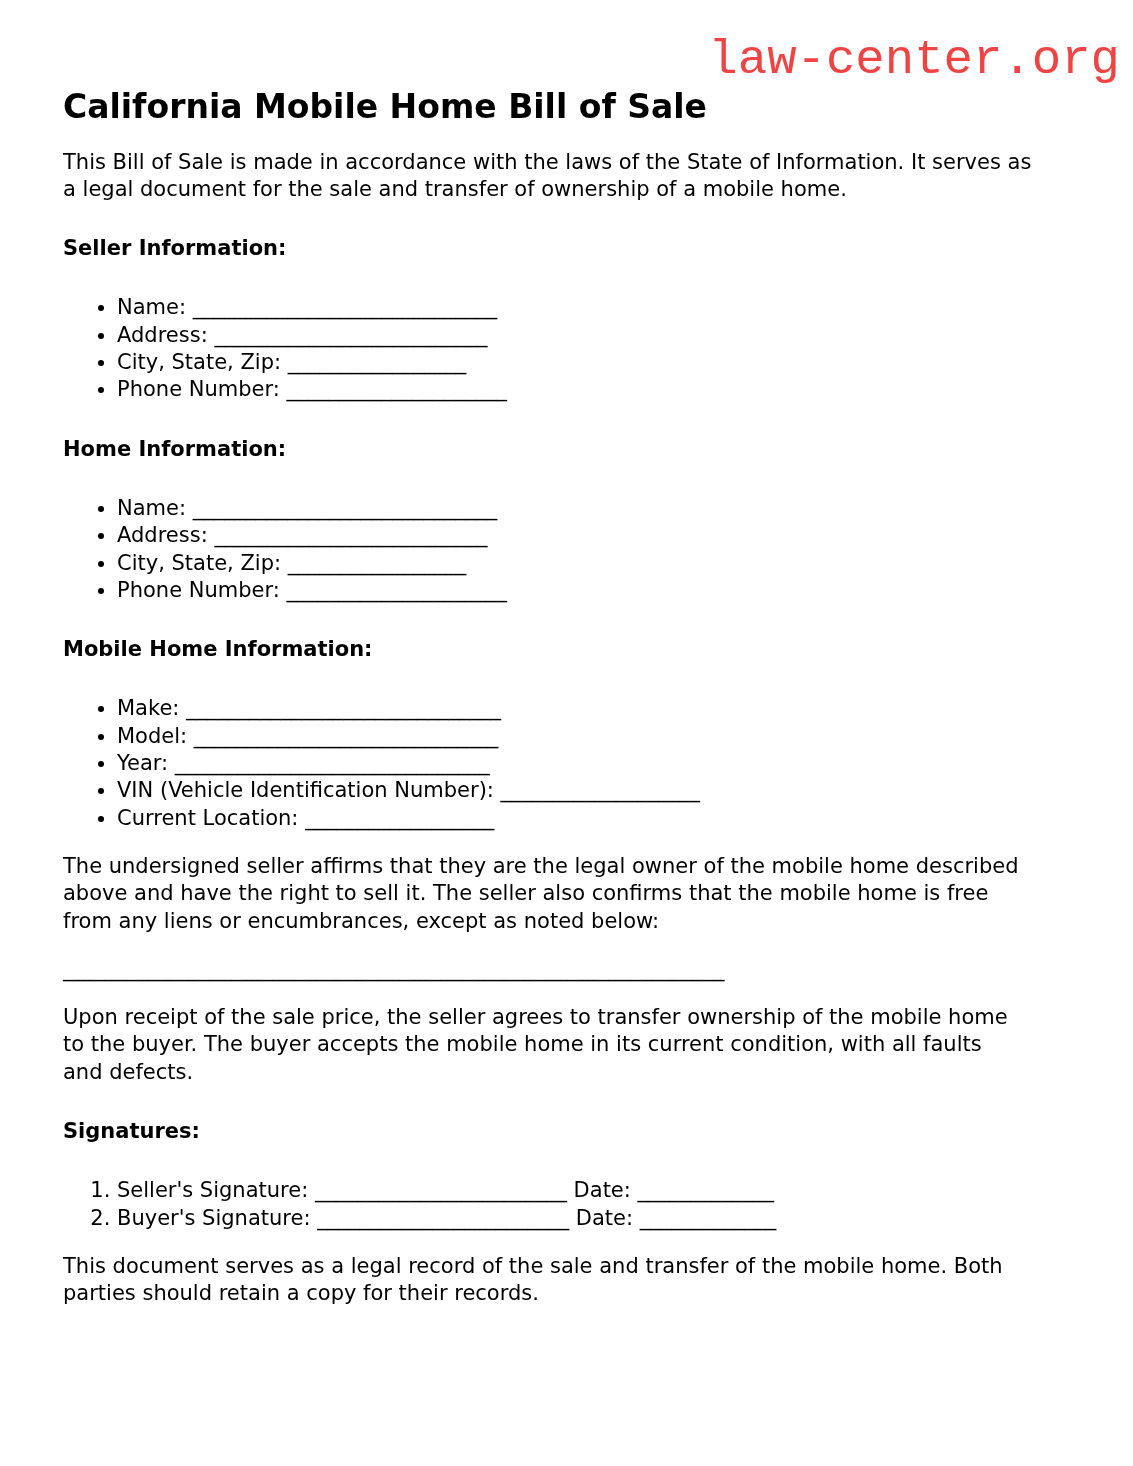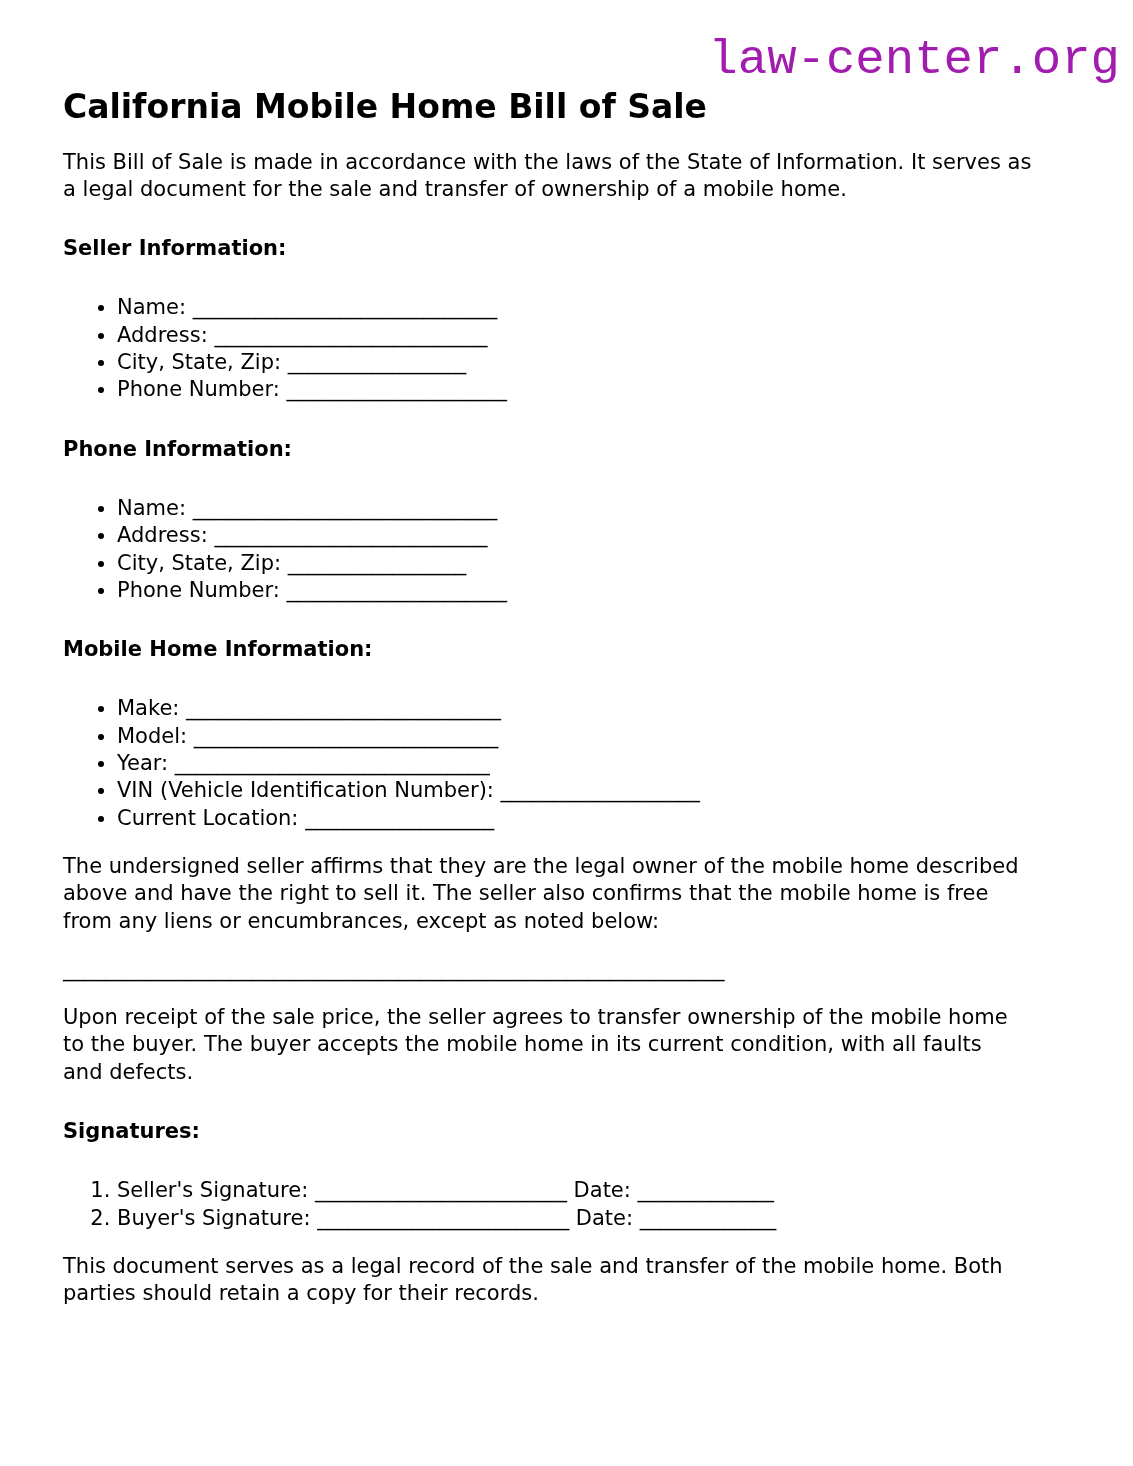--- a/index.html
+++ b/index.html
@@ -16,21 +16,21 @@
   .page {
     width: 1133px;
     height: 1466px;
     padding: 36px 63px 40px 63px;
     overflow: hidden;
   }
   .logo {
     font-family: "Liberation Mono", "DejaVu Sans Mono", monospace;
     font-size: 49px;
     line-height: 1;
-    color: #a21caf;
+    color: #ef4444;
     text-align: right;
     margin: 0 -50px 0 0;
     white-space: nowrap;
   }
   h1 {
     font-size: 33px;
     line-height: 1.2;
     margin: 2px 0 22px 0;
     font-weight: bold;
   }
@@ -60,21 +60,21 @@
     </div>
 
   <h3>Seller Information:</h3>
   <ul>
     <li><span>Name: </span><span class="blank">_____________________________</span></li>
     <li><span>Address: </span><span class="blank">__________________________</span></li>
     <li><span>City, State, Zip: </span><span class="blank">_________________</span></li>
     <li><span>Phone Number: </span><span class="blank">_____________________</span></li>
   </ul>
 
-  <h3>Phone Information:</h3>
+  <h3>Home Information:</h3>
   <ul>
     <li><span>Name: </span><span class="blank">_____________________________</span></li>
     <li><span>Address: </span><span class="blank">__________________________</span></li>
     <li><span>City, State, Zip: </span><span class="blank">_________________</span></li>
     <li><span>Phone Number: </span><span class="blank">_____________________</span></li>
   </ul>
 
   <h3>Mobile Home Information:</h3>
   <ul>
     <li><span>Make: </span><span class="blank">______________________________</span></li>

